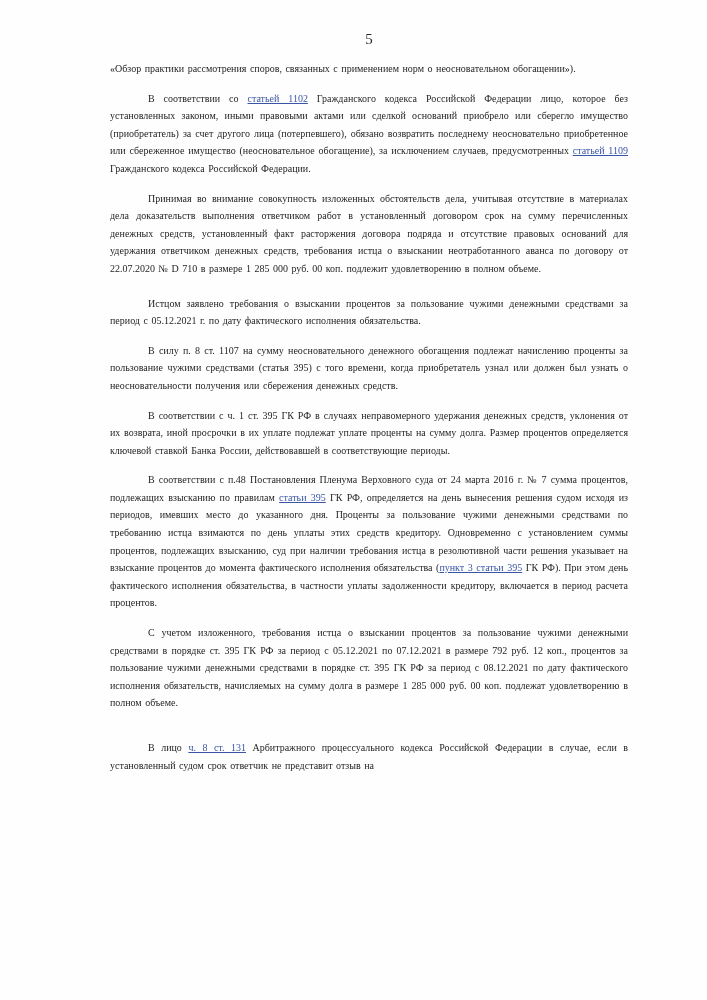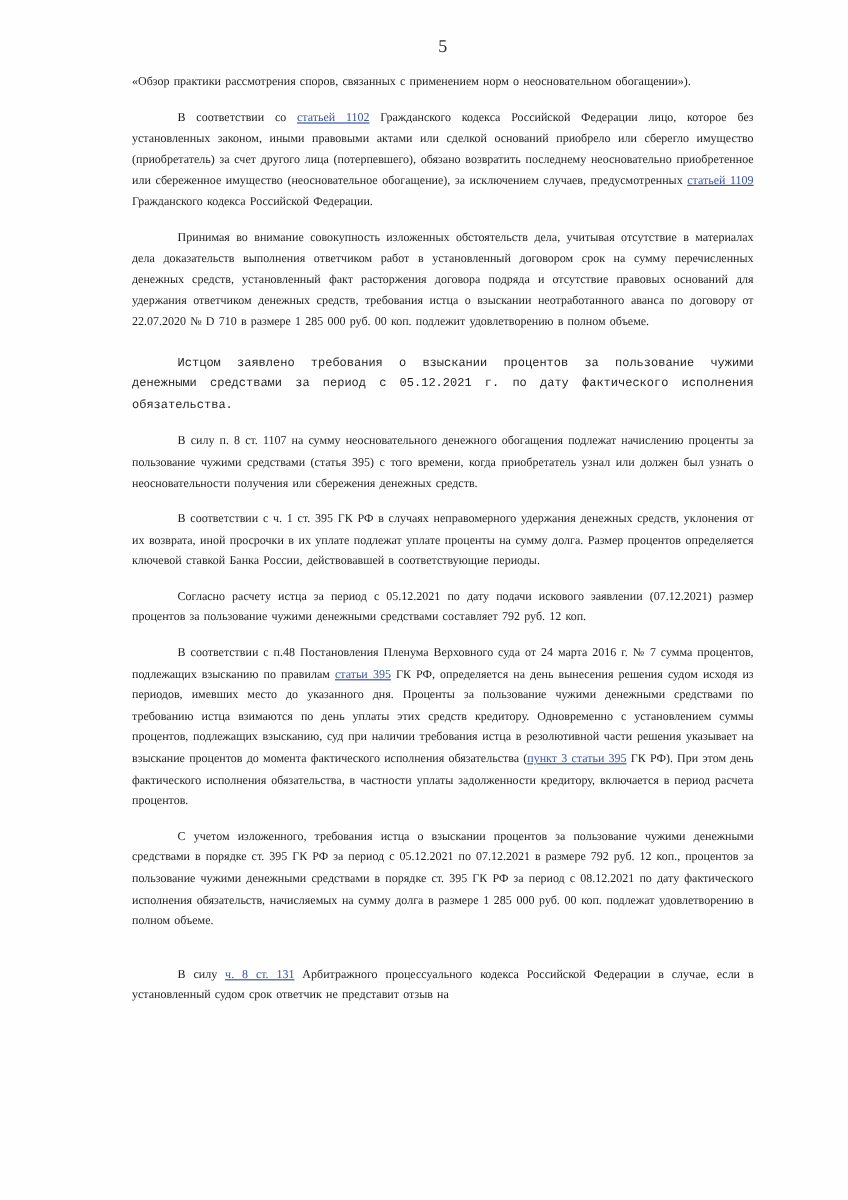--- a/index.html
+++ b/index.html
@@ -34,21 +34,20 @@
     text-indent: 38px;
     font-size: 10px;
     line-height: 17.6px;
     word-spacing: 1px;
   }
   .para.no-indent {
     text-indent: 0;
   }
   .para.gap {
     margin-top: 17px;
-    font-family: Liberation Mono, monospace;
   }
   .para.gap-lg {
     margin-top: 27px;
   }
   .para a {
     color: #3a55a4;
     cursor: pointer;
   }
   .para span {
     color: inherit;
@@ -59,18 +58,17 @@
 
 <div class="page">
   <div class="page-number">5</div>
   <div class="doc-body">
       <p class="para no-indent"><span>«Обзор практики рассмотрения споров, связанных с применением норм о неосновательном обогащении»).</span></p>
       <p class="para"><span>В соответствии со </span><a href="#">статьей 1102</a><span> Гражданского кодекса Российской Федерации лицо, которое без установленных законом, иными правовыми актами или сделкой оснований приобрело или сберегло имущество (приобретатель) за счет другого лица (потерпевшего), обязано возвратить последнему неосновательно приобретенное или сбереженное имущество (неосновательное обогащение), за исключением случаев, предусмотренных </span><a href="#">статьей 1109</a><span> Гражданского кодекса Российской Федерации.</span></p>
       <p class="para"><span>Принимая во внимание совокупность изложенных обстоятельств дела, учитывая отсутствие в материалах дела доказательств выполнения ответчиком работ в установленный договором срок на сумму перечисленных денежных средств, установленный факт расторжения договора подряда и отсутствие правовых оснований для удержания ответчиком денежных средств, требования истца о взыскании неотработанного аванса по договору от 22.07.2020 № D 710 в размере 1 285 000 руб. 00 коп. подлежит удовлетворению в полном объеме.</span></p>
       <p class="para gap"><span>Истцом заявлено требования о взыскании процентов за пользование чужими денежными средствами за период с 05.12.2021 г. по дату фактического исполнения обязательства.</span></p>
       <p class="para"><span>В силу п. 8 ст. 1107 на сумму неосновательного денежного обогащения подлежат начислению проценты за пользование чужими средствами (статья 395) с того времени, когда приобретатель узнал или должен был узнать о неосновательности получения или сбережения денежных средств.</span></p>
       <p class="para"><span>В соответствии с ч. 1 ст. 395 ГК РФ в случаях неправомерного удержания денежных средств, уклонения от их возврата, иной просрочки в их уплате подлежат уплате проценты на сумму долга. Размер процентов определяется ключевой ставкой Банка России, действовавшей в соответствующие периоды.</span></p>
-      <p class="para"><span>Согласно расчету истца за период с 05.12.2021 по дату подачи искового заявлении (07.12.2021) размер процентов за пользование чужими денежными средствами составляет 792 руб. 12 коп.</span></p>
       <p class="para"><span>В соответствии с п.48 Постановления Пленума Верховного суда от 24 марта 2016 г. № 7 сумма процентов, подлежащих взысканию по правилам </span><a href="#">статьи 395</a><span> ГК РФ, определяется на день вынесения решения судом исходя из периодов, имевших место до указанного дня. Проценты за пользование чужими денежными средствами по требованию истца взимаются по день уплаты этих средств кредитору. Одновременно с установлением суммы процентов, подлежащих взысканию, суд при наличии требования истца в резолютивной части решения указывает на взыскание процентов до момента фактического исполнения обязательства (</span><a href="#">пункт 3 статьи 395</a><span> ГК РФ). При этом день фактического исполнения обязательства, в частности уплаты задолженности кредитору, включается в период расчета процентов.</span></p>
       <p class="para"><span>С учетом изложенного, требования истца о взыскании процентов за пользование чужими денежными средствами в порядке ст. 395 ГК РФ за период с 05.12.2021 по 07.12.2021 в размере 792 руб. 12 коп., процентов за пользование чужими денежными средствами в порядке ст. 395 ГК РФ за период с 08.12.2021 по дату фактического исполнения обязательств, начисляемых на сумму долга в размере 1 285 000 руб. 00 коп. подлежат удовлетворению в полном объеме.</span></p>
-      <p class="para gap-lg"><span>В силу </span><a href="#">ч. 8 ст. 131</a><span> Арбитражного процессуального кодекса Российской Федерации в случае, если в установленный судом срок ответчик не представит отзыв на</span></p>
+      <p class="para gap-lg"><span>В лицо </span><a href="#">ч. 8 ст. 131</a><span> Арбитражного процессуального кодекса Российской Федерации в случае, если в установленный судом срок ответчик не представит отзыв на</span></p>
     </div>
 </div>
 
 </body></html>

